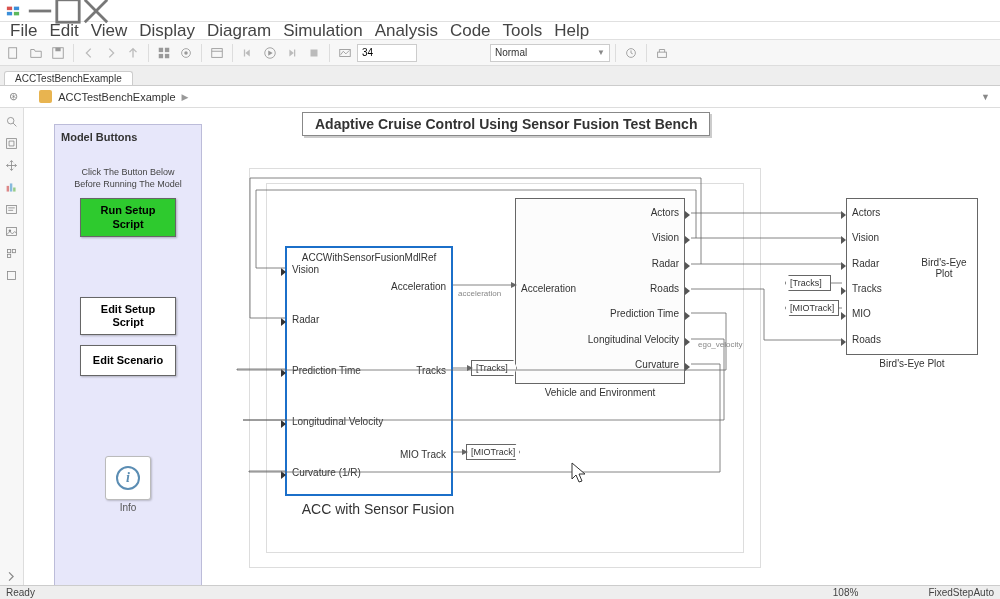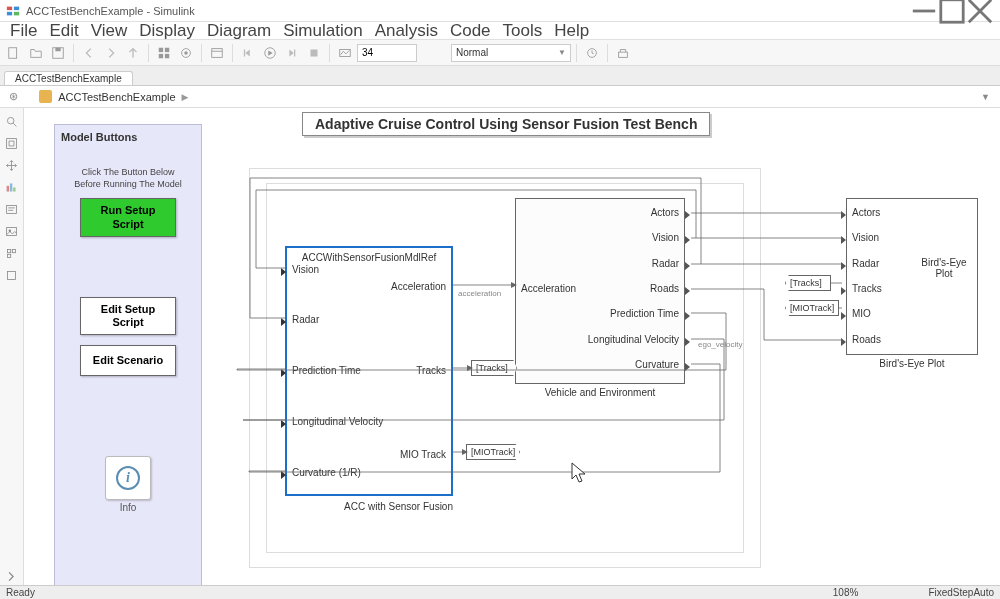--- a/index.html
+++ b/index.html
@@ -13,21 +13,21 @@
 
 
 .menubar { height: 18px; background: #fff; display: flex; align-items: center; padding: 0 4px; border-bottom: 1px solid #e0e0e0; }
 .menubar .menuitem { padding: 0 6px; font-size: 17px; color: #444; cursor: default; }
 
 
 .toolbar { height: 26px; background: #f7f7f7; border-bottom: 1px solid #ddd; display: flex; align-items: center; padding: 0 4px; gap: 2px; }
 .toolbar .tb-btn { width: 20px; height: 20px; display: flex; align-items: center; justify-content: center; color: #888; border-radius: 2px; }
 .toolbar .tb-sep { width: 1px; height: 18px; background: #ddd; margin: 0 3px; }
 .toolbar .tb-input { width: 60px; height: 18px; font-size: 10px; border: 1px solid #ccc; padding: 0 4px; background: #fff; }
-.toolbar .tb-select { width: 120px; height: 18px; font-size: 10px; border: 1px solid #ccc; background: #fff; padding: 0 4px; display: flex; align-items: center; justify-content: space-between; }
+.toolbar .tb-select { width: 120px; height: 18px; font-size: 10px; border: 1px solid #ccc; background: #fff; padding: 0 4px; display: flex; align-items: center; justify-content: space-between; margin-left: 39px; }
 .toolbar svg { width: 14px; height: 14px; }
 
 
 .tabstrip { height: 20px; background: #eee; border-bottom: 1px solid #ccc; display: flex; align-items: flex-end; padding: 0 4px; }
 .tabstrip .tab { background: #fff; border: 1px solid #ccc; border-bottom: none; padding: 1px 10px; font-size: 10px; border-radius: 3px 3px 0 0; }
 
 
 .crumbstrip { height: 22px; background: #fff; border-bottom: 1px solid #ddd; display: flex; align-items: center; padding: 0 6px; gap: 6px; }
 .crumbstrip .crumbicon { width: 13px; height: 13px; background: #e8b450; border-radius: 2px; }
 .crumbstrip .crumb { font-size: 11px; color: #333; }
@@ -68,21 +68,21 @@
 
 
 .accblock { position: absolute; left: 261px; top: 138px; width: 168px; height: 250px; border: 2px solid #1b6fc9; background: #fff; }
 .accblock .blktitle { position: absolute; top: 4px; left: 0; right: 0; text-align: center; font-size: 10px; }
 .accblock .port { position: absolute; font-size: 10px; color: #333; }
 .accblock .port-in { left: 5px; }
 .accblock .port-out { right: 5px; text-align: right; }
 .accblock .tri { position: absolute; width: 0; height: 0; border-top: 4px solid transparent; border-bottom: 4px solid transparent; border-left: 5px solid #333; }
 .accblock .corner-nw { position: absolute; left:-2px; top:-2px; width:6px; height:6px; border-left:2px solid #1b6fc9; border-top:2px solid #1b6fc9; }
 .accblock .corner-se { position: absolute; right:-2px; bottom:-2px; width:6px; height:6px; border-right:2px solid #1b6fc9; border-bottom:2px solid #1b6fc9; }
-.acc-caption { position: absolute; left: 261px; top: 393px; width: 168px; text-align: right; font-size: 10px; }
+.acc-caption { position: absolute; left: 270px; top: 393px; width: 168px; text-align: center; font-size: 14px; }
 
 
 .veblock { position: absolute; left: 491px; top: 90px; width: 170px; height: 186px; border: 1px solid #666; background: #fcfcfc; }
 .veblock .port { position: absolute; font-size: 10px; }
 .veblock .port-out { right: 5px; text-align: right; }
 .veblock .port-in { left: 5px; }
 .veblock .tri-out { position: absolute; width: 0; height: 0; border-top: 4px solid transparent; border-bottom: 4px solid transparent; border-left: 5px solid #555; right:-6px; }
 .ve-caption { position: absolute; left: 491px; top: 279px; width: 170px; text-align: center; font-size: 10px; }
 
 
@@ -115,21 +115,20 @@
 </head>
 <body>
 
 <div class="titlebar">
   <svg class="appicon" viewBox="0 0 16 16">
       <rect x="1" y="3" width="6" height="4" fill="#d9534f"></rect>
       <rect x="9" y="3" width="6" height="4" fill="#3b8fd9"></rect>
       <rect x="1" y="9" width="6" height="4" fill="#3b8fd9"></rect>
       <rect x="9" y="9" width="6" height="4" fill="#5cb85c"></rect>
     </svg>
-  <span class="title">ACCTestBenchExample - Simulink</span>
   <div class="winbtn">
       <svg viewBox="0 0 10 10">
         <line x1="1" y1="5" x2="9" y2="5" stroke="#777" stroke-width="1"></line>
       </svg>
     </div>
   <div class="winbtn">
       <svg viewBox="0 0 10 10">
         <rect x="1" y="1" width="8" height="8" fill="none" stroke="#777" stroke-width="1"></rect>
       </svg>
     </div>

